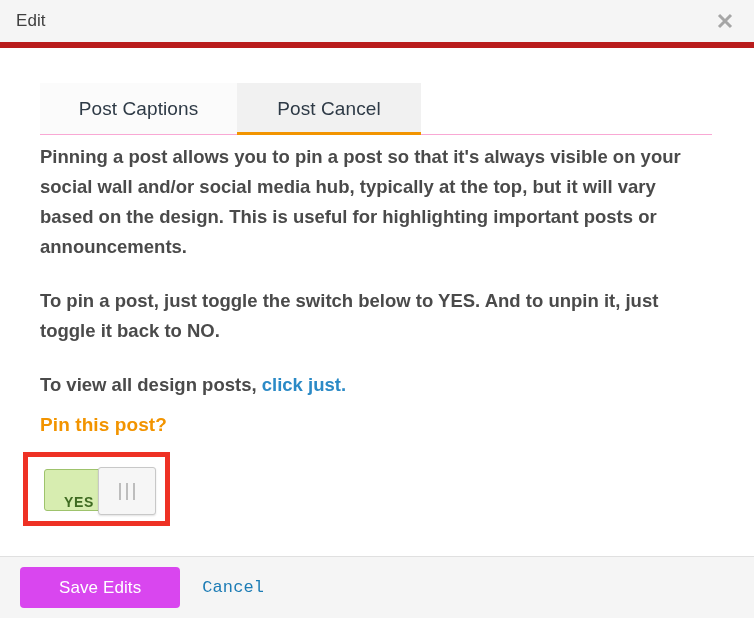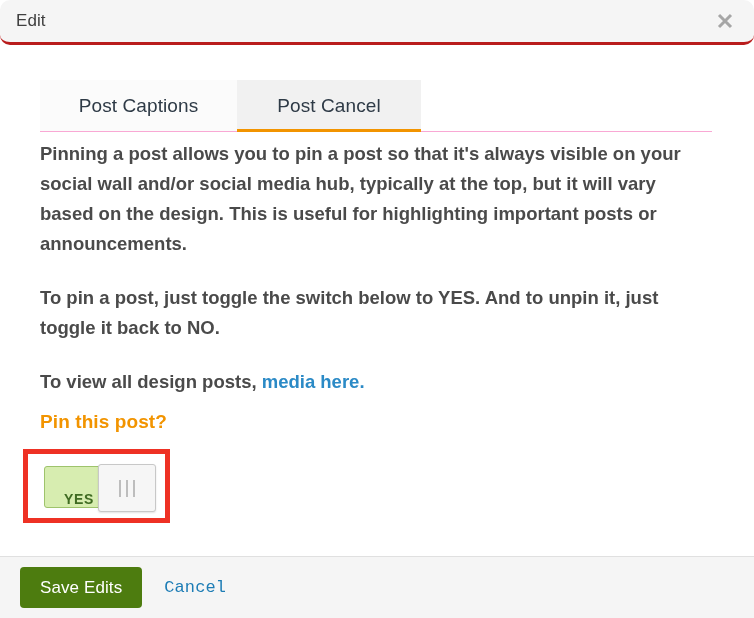--- a/index.html
+++ b/index.html
@@ -23,22 +23,21 @@
     flex-direction: column;
     background: #ffffff;
   }
 
   
   .modal-header {
     position: relative;
     height: 42px;
     flex: 0 0 42px;
     background: #f5f5f5;
-    border-bottom: 3px solid #b91c1c;
-    border-radius: 10px;
+    border-bottom: 6px solid #b91c1c;
   }
   .modal-title {
     position: absolute;
     left: 16px;
     top: 11px;
     font-size: 17px;
     color: #3f3f3f;
     letter-spacing: .1px;
   }
   .close-btn {
@@ -207,22 +206,22 @@
     height: 62px;
     background: #f5f5f5;
     border-top: 1px solid #e0e0e0;
     display: flex;
     align-items: center;
     padding-left: 20px;
     box-sizing: border-box;
   }
   .btn-save {
     height: 41px;
-    padding: 0 20px;
-    background: #4d7c0f;
+    padding: 0 39px;
+    background: #d946ef;
     color: #ffffff;
     font-size: 17px;
     border: 0;
     border-radius: 4px;
     cursor: pointer;
     font-family: "Liberation Sans", sans-serif;
     letter-spacing: .1px;
   }
   .btn-cancel {
     margin-left: 22px;
@@ -257,21 +256,21 @@
         <span>Post Captions</span>
       </div>
       <div class="tab active">
         <span>Post Cancel</span>
       </div>
     </div>
 
     <div class="content">
       <p class="para">Pinning a post allows you to pin a post so that it's always visible on your social wall and/or social media hub, typically at the top, but it will vary based on the design. This is useful for highlighting important posts or announcements.</p>
       <p class="para">To pin a post, just toggle the switch below to YES. And to unpin it, just toggle it back to NO.</p>
-      <p class="para"><span>To view all design posts, </span><a class="link">media here.</a></p>
+      <p class="para"><span>To view all design posts, </span><a class="link">click just.</a></p>
     </div>
 
     <div class="pin-heading">Pin this post?</div>
 
     <div class="toggle-highlight">
       <div class="toggle">
         <div class="toggle-track">
           <span class="toggle-label">YES</span>
         </div>
         <div class="toggle-handle">

